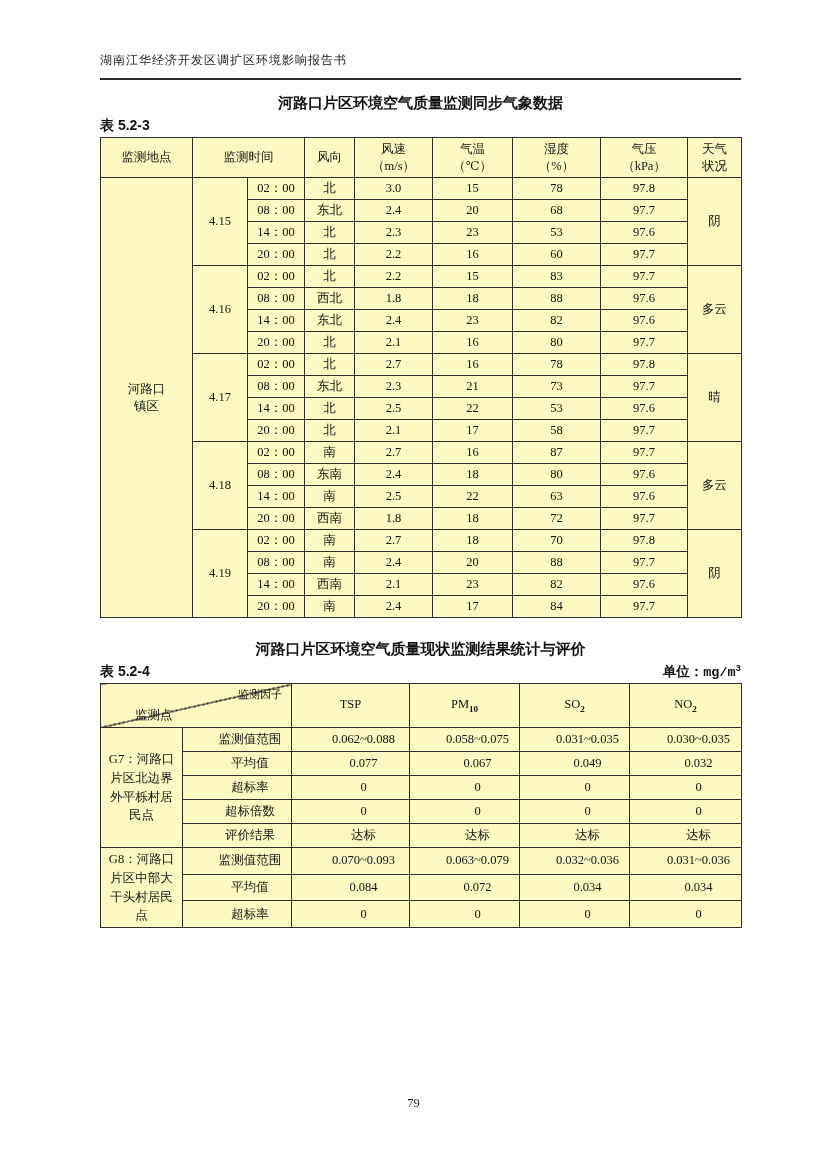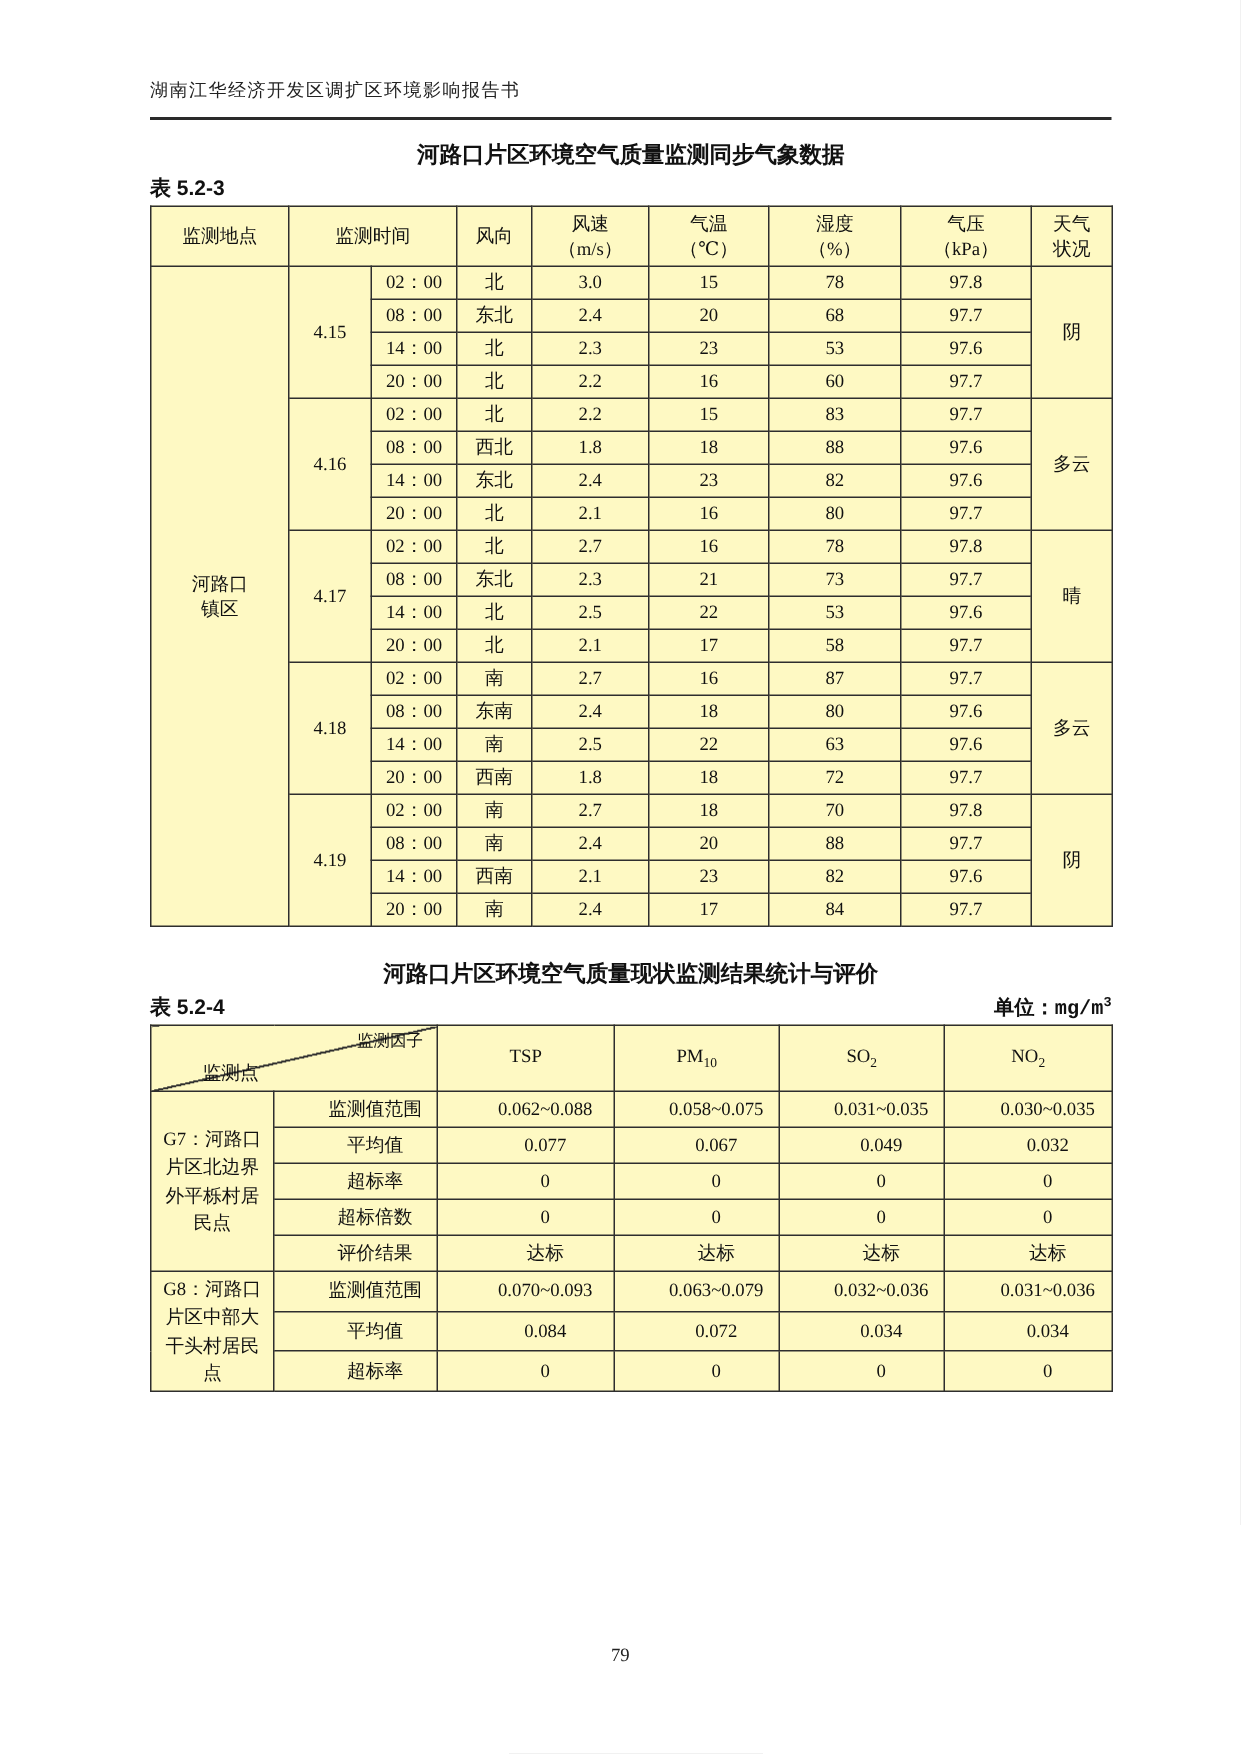--- a/index.html
+++ b/index.html
@@ -61,21 +61,21 @@
   
   .diag {
     position:relative;
     background-image:linear-gradient(to bottom right,
       transparent calc(50% - 0.7px), #2e2e2e calc(50% - 0.7px),
       #2e2e2e calc(50% + 0.7px), transparent calc(50% + 0.7px));
   }
   .diag .corner-top { position:absolute; top:3px; right:9px; font-size:11px; }
   .diag .corner-bottom { position:absolute; bottom:3px; left:6px; font-size:12.5px;margin-left:28px; }
 
-  sub { font-size:9px; }
+  sub { font-size:9px;font-weight:bold; }
 
   .page-number {
     position:absolute; bottom:58px; left:0; width:100%;
     text-align:center; font-size:12.5px; color:#222;
   }
 </style>
 </head>
 <body>
 
 <div class="page">

